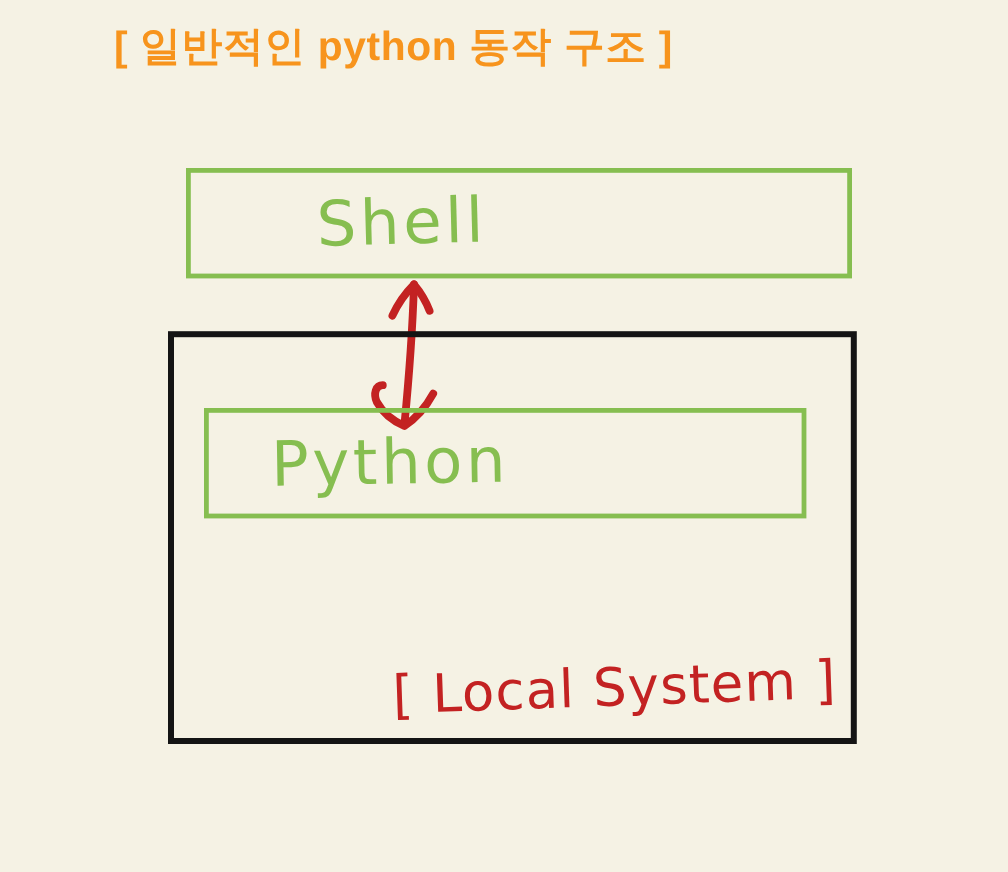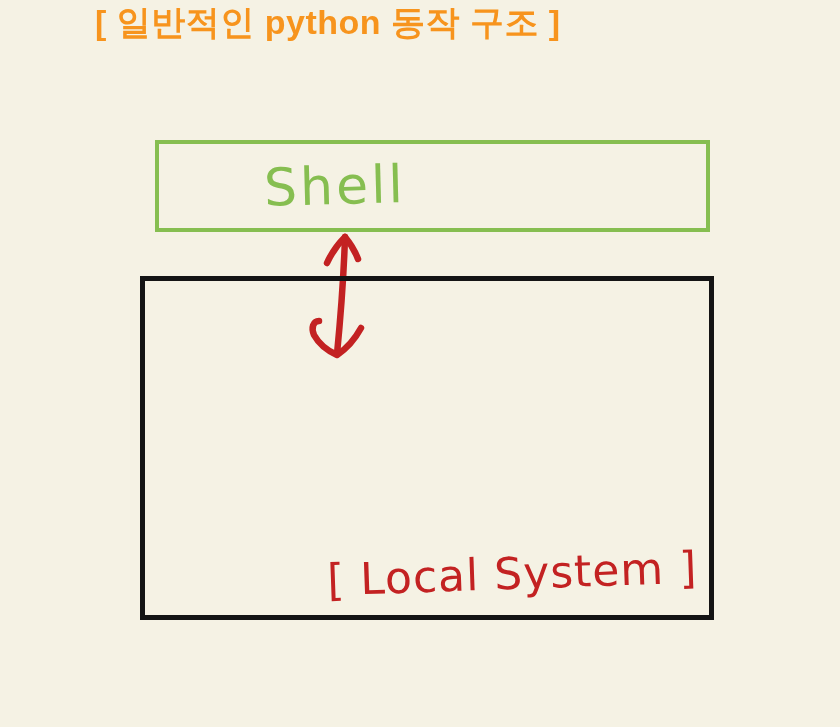--- a/index.html
+++ b/index.html
@@ -16,21 +16,21 @@
     background:var(--bg);
   }
   .canvas{
     position:relative;
     width:840px;height:727px;
     background:var(--bg);
     overflow:hidden;
   }
   .title{
     position:absolute;
-    left:95px;top:0;
+    left:95px;top:16px;
     font-size:34px;
     font-weight:bold;
     letter-spacing:0.5px;
     color:var(--orange);
     white-space:nowrap;
   }
   .hand{
     font-family:"DejaVu Sans", sans-serif;
     letter-spacing:3px;
   }
@@ -104,17 +104,20 @@
 
     <path d="M45 9 C 44 40, 41 85, 37 126"></path>
 
     <path d="M27 35 C 32 24, 39 15, 45 9 C 50 15, 55 23, 58 31"></path>
 
     <path d="M19 93 C 13 93, 11 100, 14 107 C 19 116, 28 123, 37 127 C 46 121, 55 111, 61 100"></path>
   </svg>
 
   <div class="box local-box">
 
+    <div class="box python-box">
+      <span class="hand label">Python</span>
+    </div>
 
     <span class="hand local-label">[ Local System ]</span>
   </div>
 
 </div>
 
 </body></html>

